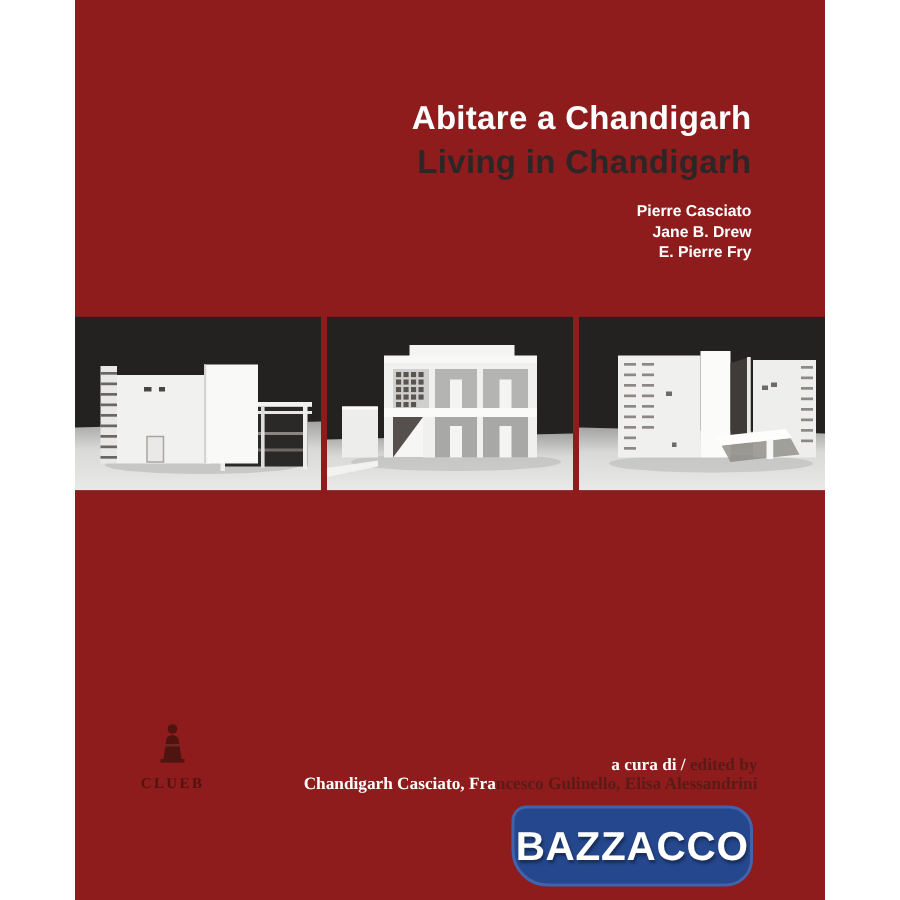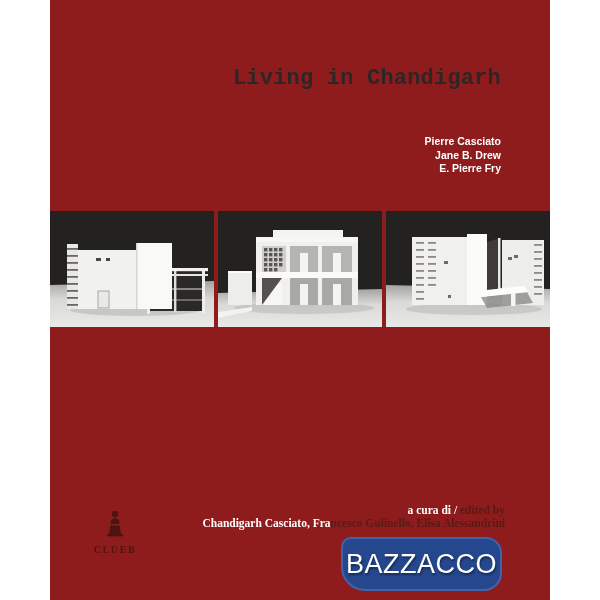--- a/index.html
+++ b/index.html
@@ -12,66 +12,67 @@
     background:#8e1c1d;
   }
   
   .title-block{
     position:absolute;top:64px;right:49px;text-align:right;line-height:29px;
   }
   .title-it{
     font-size:22px;font-weight:bold;color:#ffffff;letter-spacing:.2px;margin:0;
   }
   .title-en{
-    font-size:22px;font-weight:bold;color:#2d2626;letter-spacing:.2px;margin:0;font-family:Liberation Mono, monospace;
+    font-size:22px;font-weight:bold;color:#2d2626;letter-spacing:.2px;margin:0;
   }
   .authors{
     position:absolute;top:135px;right:49px;text-align:right;
     font-size:10.5px;font-weight:bold;color:#ffffff;line-height:13.5px;
   }
   
   .photo-strip{
     position:absolute;top:211px;left:0;width:500px;height:116px;
     display:flex;gap:4px;
   }
   .photo{flex:1 1 0;overflow:hidden;}
   .photo svg{display:block;width:100%;height:100%;}
   
   .clueb{
-    position:absolute;left:41px;top:508px;width:48px;text-align:center;
+    position:absolute;left:41px;top:480px;width:48px;text-align:center;
   }
   .clueb-label{
     font-family:"Liberation Serif",serif;font-size:10px;font-weight:bold;
     letter-spacing:1.6px;color:#49140f;opacity:.92;
   }
   
   .credits{
     position:absolute;right:45px;top:504px;text-align:right;z-index:1;
     font-family:"Liberation Serif",serif;font-weight:bold;
     font-size:11.5px;line-height:13px;color:#ffffff;white-space:nowrap;
   }
   .faded{color:#5a1a15;}
   
   .badge{
     position:absolute;left:291px;top:537px;width:161px;height:54px;z-index:2;
     background:#25478d;border:2px solid #4263ab;box-sizing:border-box;
     border-radius:10px 16px 18px 24px;
     display:flex;align-items:center;justify-content:center;
   }
   .badge-label{
-    font-size:27px;font-weight:normal;color:#ffffff;letter-spacing:.5px;
+    font-size:27px;font-weight:bold;color:#ffffff;letter-spacing:.5px;
     text-shadow:1px 2px 2px rgba(10,20,40,.5);
   }
 </style>
 </head>
 <body>
 
 <div class="cover">
 
   <div class="title-block">
+    <div class="title-it">Abitare a Chandigarh</div>
     <div class="title-en">Living in Chandigarh</div>
   </div>
 
   <div class="authors">
     <div>Pierre Casciato</div>
     <div>Jane B. Drew</div>
     <div>E. Pierre Fry</div>
   </div>
 
   <div class="photo-strip">

